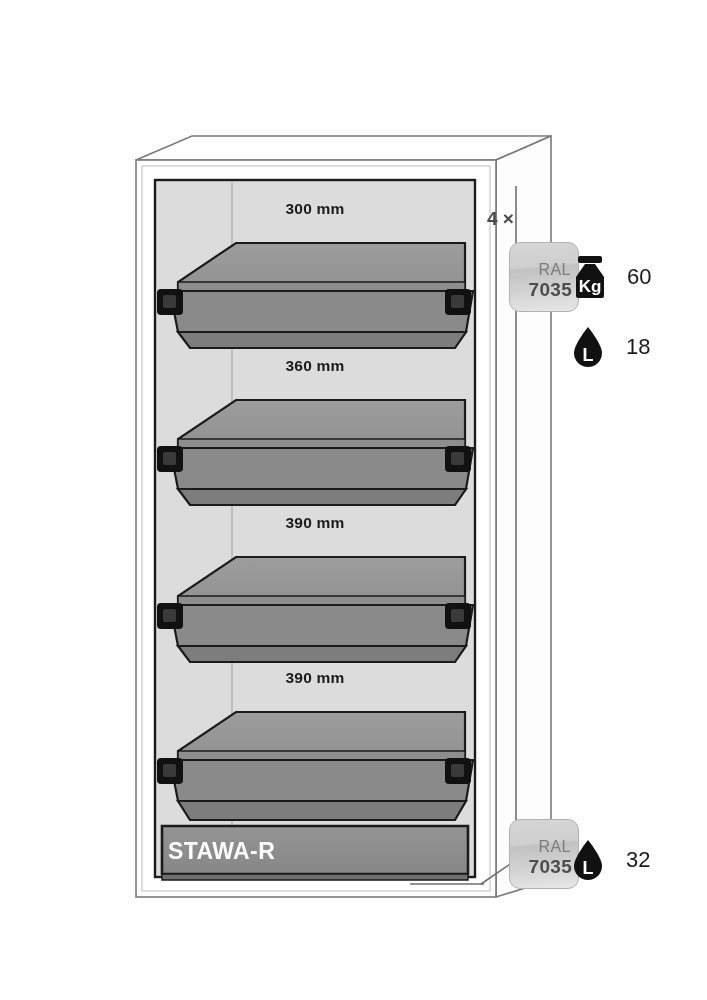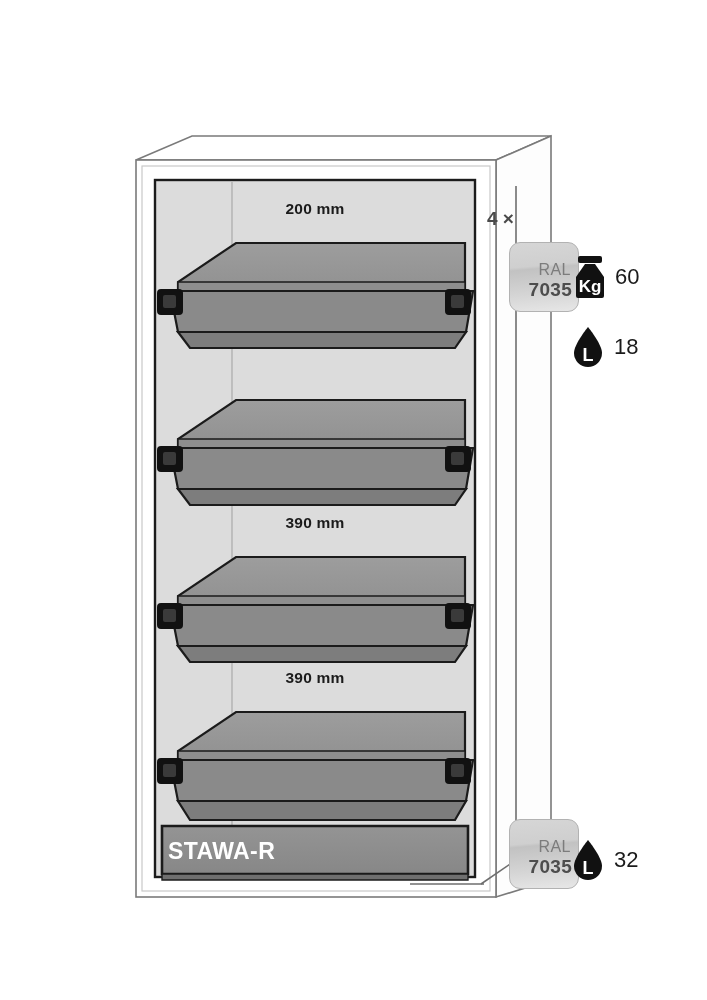--- a/index.html
+++ b/index.html
@@ -95,21 +95,21 @@
   }
 
   #ral-badge-top { left: 481px; top: 242px; }
   #ral-badge-bottom { left: 481px; top: 819px; }
 
   
   .metric-row {
     position: absolute;
     display: flex;
     align-items: center;
-    gap: 6px;
+    gap: 18px;
   }
   #metric-weight { left: 571px; top: 255px; }
   #metric-volume-top { left: 568px; top: 325px; }
   #metric-volume-bottom { left: 568px; top: 838px; }
 
   .metric-value {
     font-size: 22px;
     font-weight: normal;
     color: #1b1b1b;
     line-height: 1;
@@ -200,21 +200,22 @@
     </g>
 
     <g>
       <line x1="516" y1="186" x2="516" y2="244" stroke="#6e6e6e" stroke-width="1.6"></line>
       <line x1="516" y1="310" x2="516" y2="880" stroke="#6e6e6e" stroke-width="1.6"></line>
       <line x1="481" y1="884" x2="516" y2="860" stroke="#6e6e6e" stroke-width="1.6"></line>
       <line x1="410" y1="884" x2="484" y2="884" stroke="#6e6e6e" stroke-width="1.6"></line>
     </g>
   </svg>
 
-  <div class="dim-label" style="left:215px; top:200px;">200 mm</div>
+  <div class="dim-label" style="left:215px; top:200px;">300 mm</div>
+  <div class="dim-label" style="left:215px; top:357px;">360 mm</div>
   <div class="dim-label" style="left:215px; top:514px;">390 mm</div>
   <div class="dim-label" style="left:215px; top:669px;">390 mm</div>
 
   <div class="sump-label">STAWA-R</div>
 
   <div class="qty-label">4 ×</div>
 
   <div class="ral-badge" id="ral-badge-top">
     <span class="ral-word">RAL</span>
     <span class="ral-num">7035</span>

